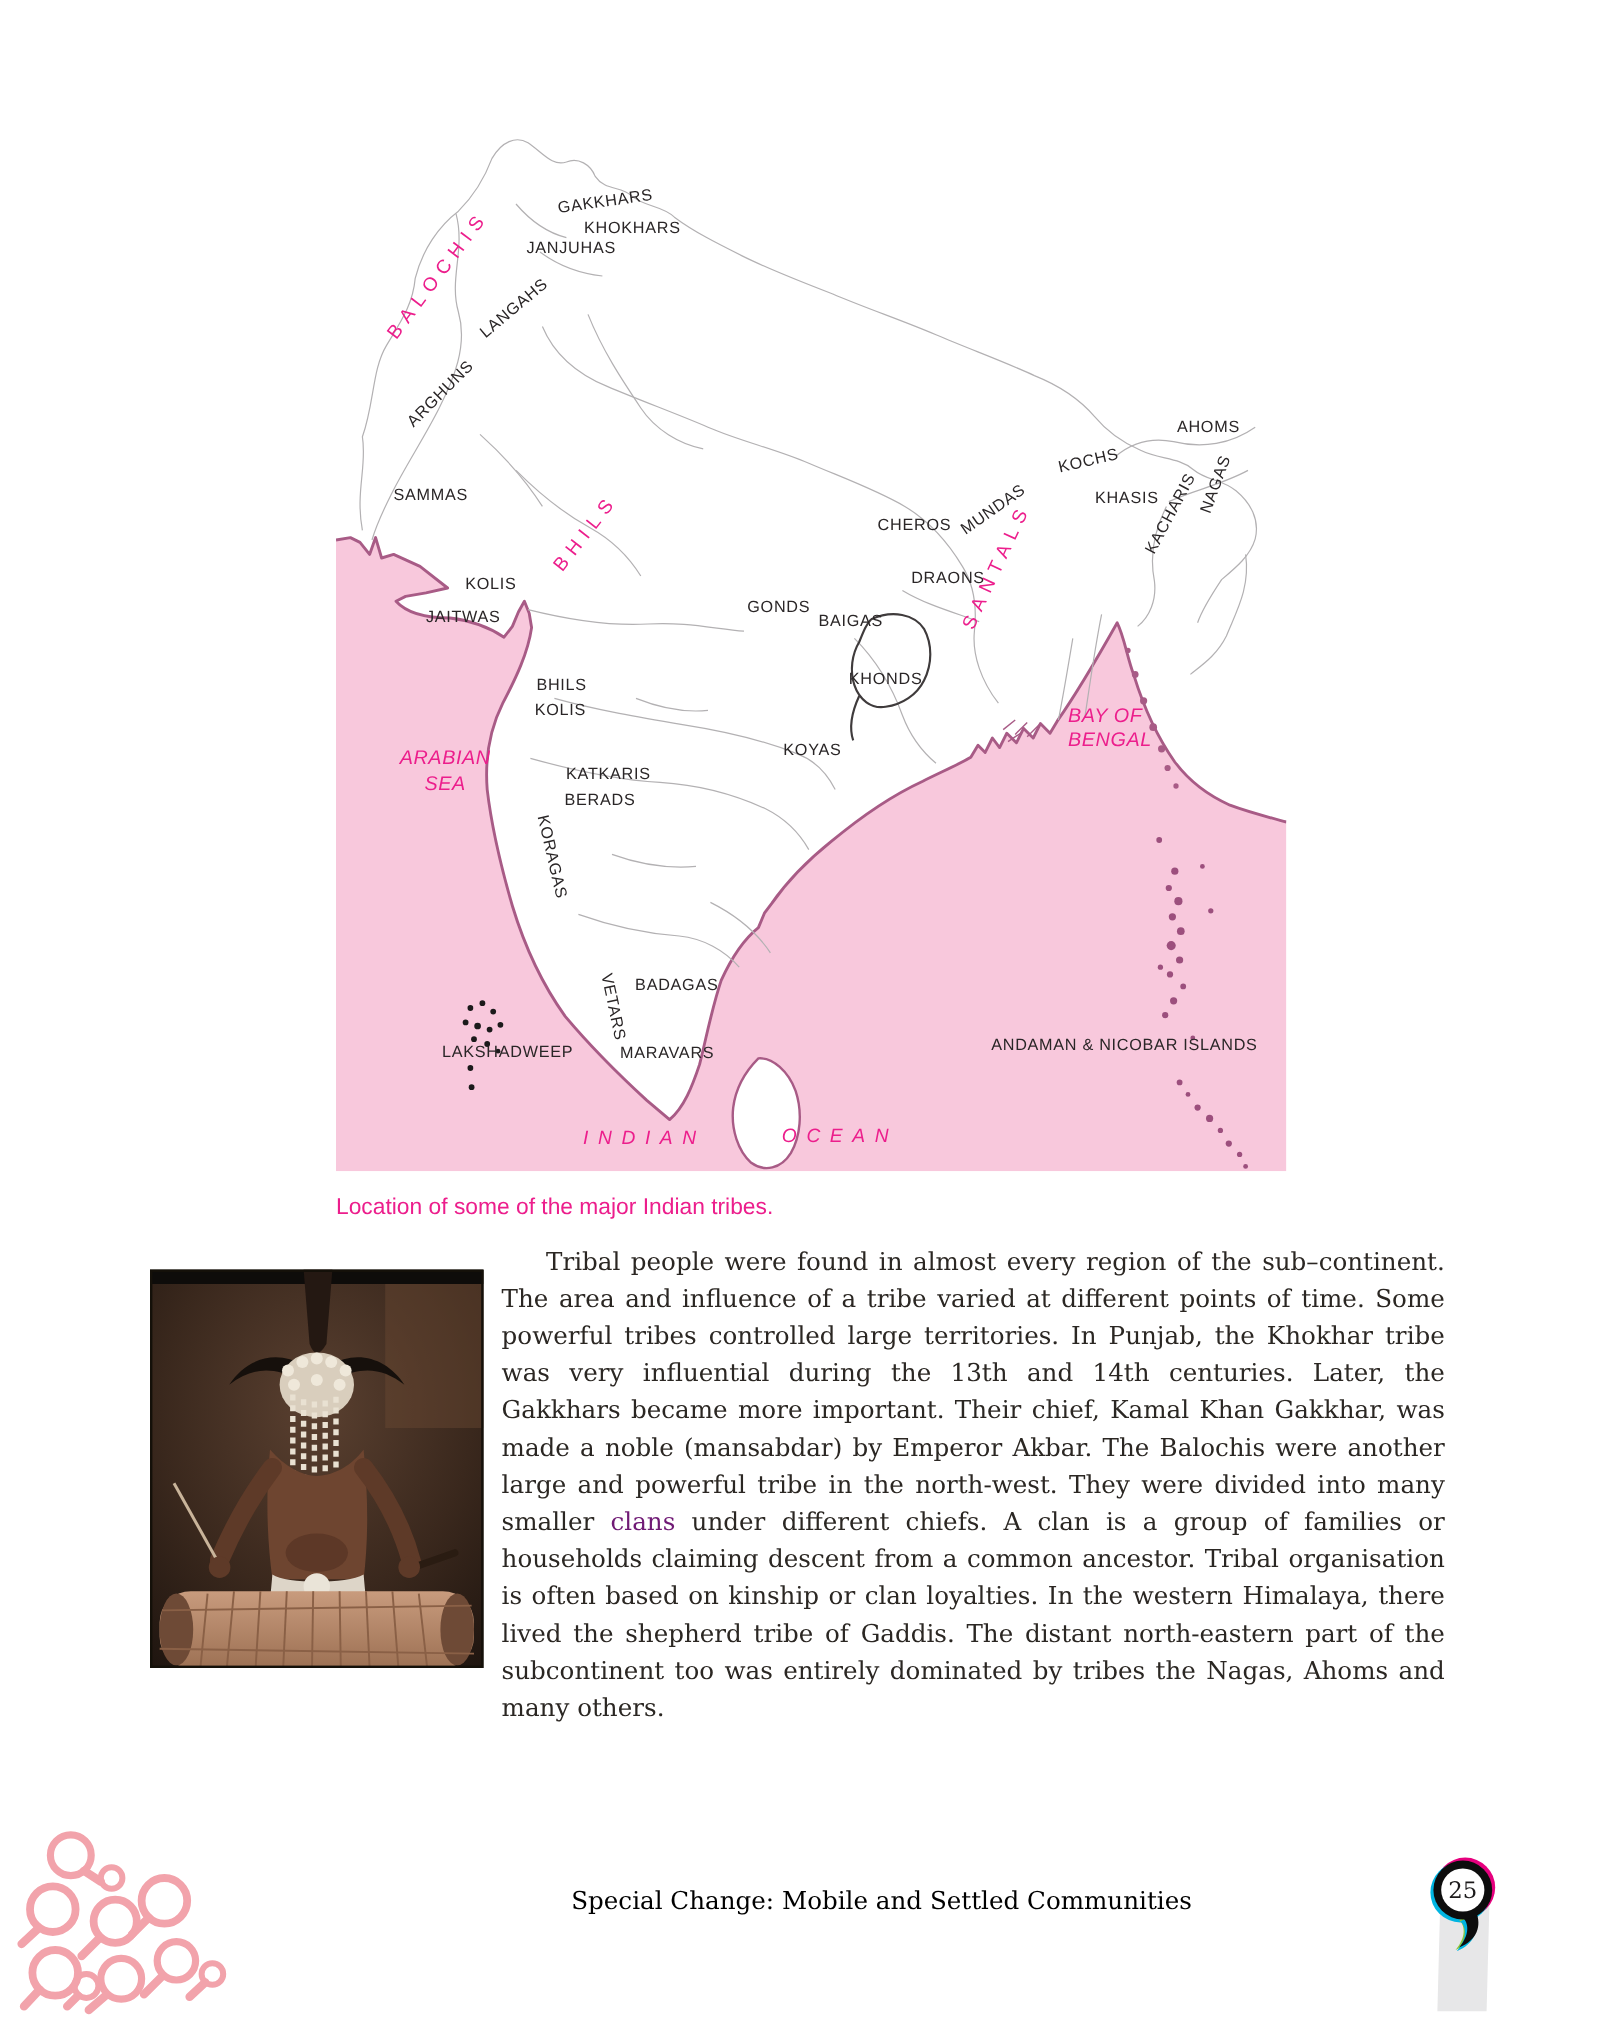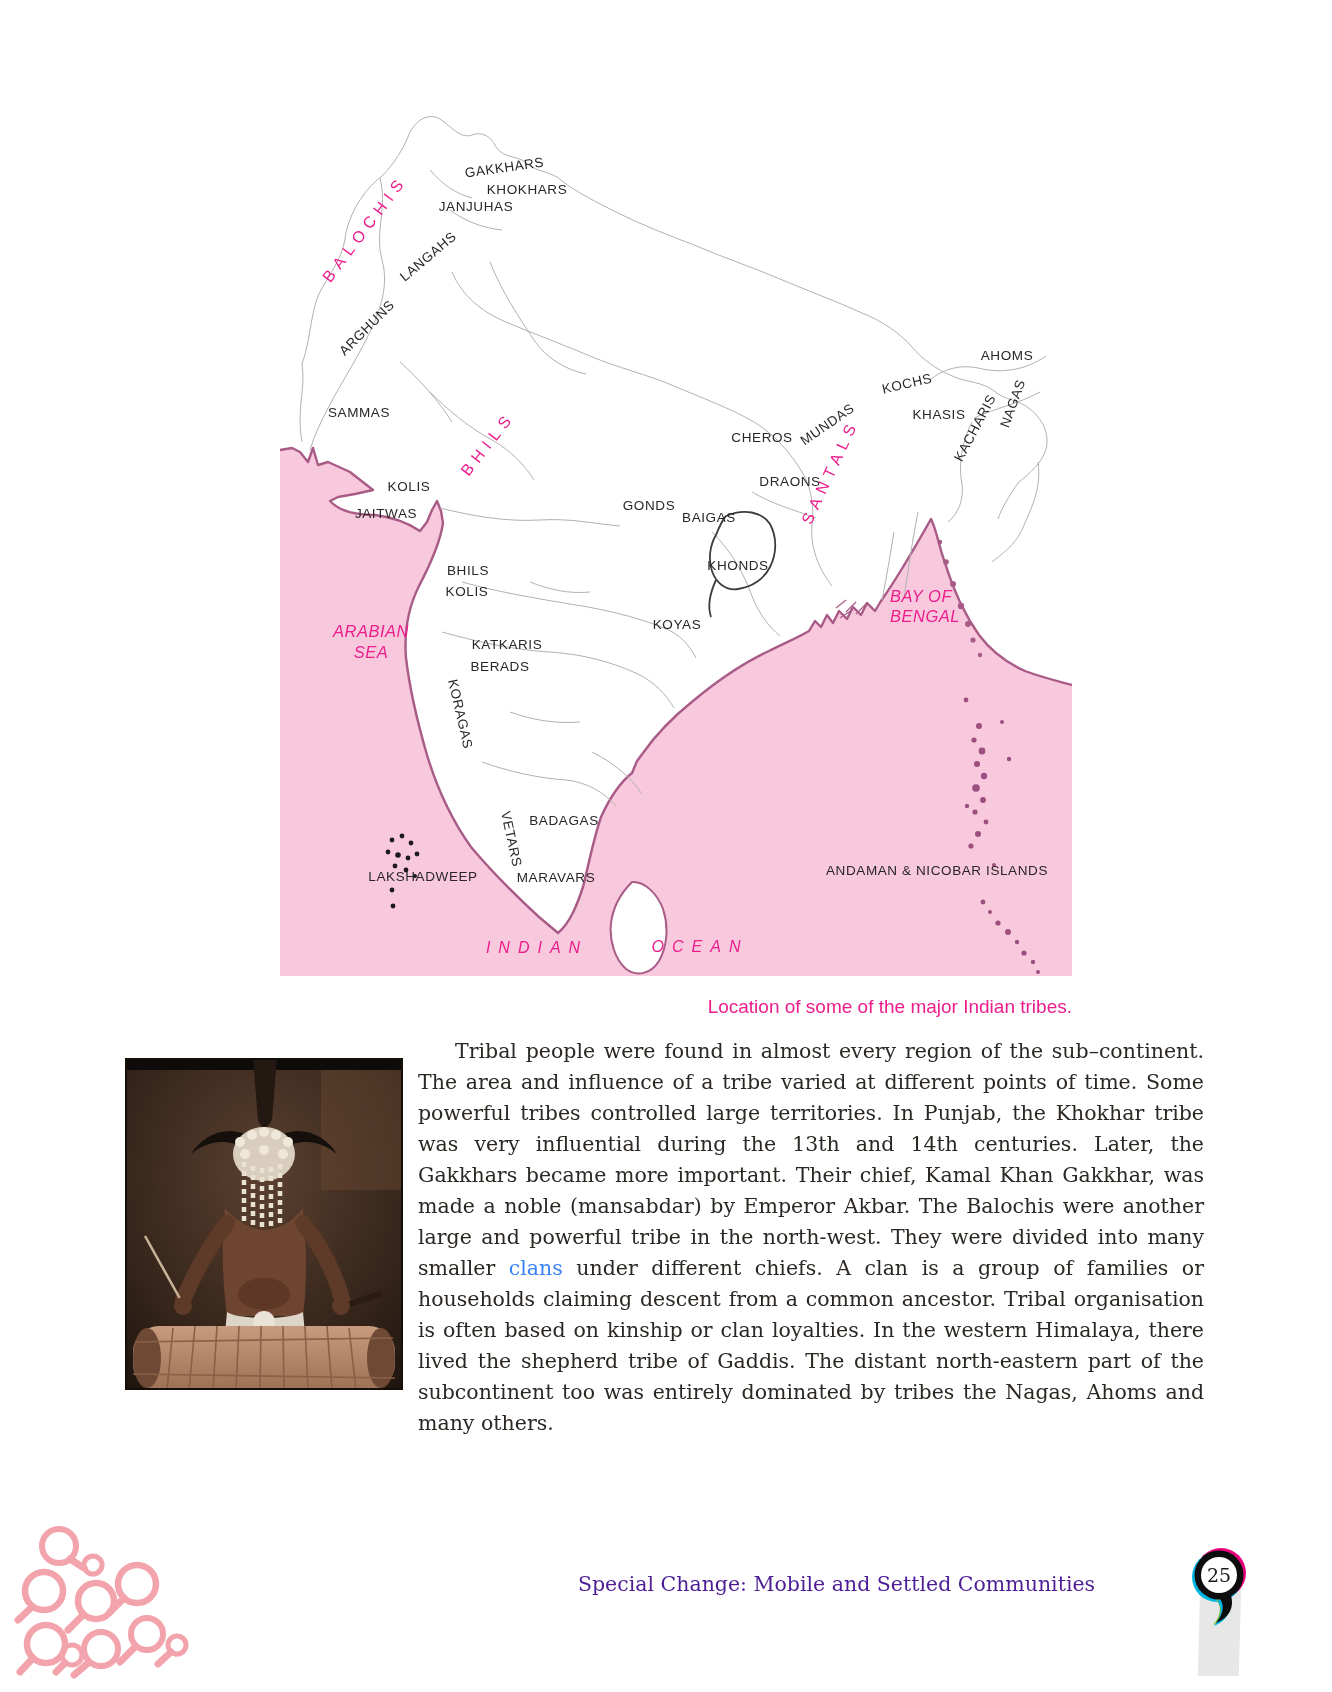--- a/index.html
+++ b/index.html
@@ -13,36 +13,36 @@
   .ml-pink{font-family:"Liberation Sans",sans-serif;font-size:16px;fill:#ec1e8c;
            letter-spacing:6px;text-anchor:middle;}
   .ml-sea{font-family:"Liberation Sans",sans-serif;font-style:italic;font-size:16.5px;
           fill:#ec1e8c;letter-spacing:.5px;text-anchor:middle;}
   .ml-seaStart{font-family:"Liberation Sans",sans-serif;font-style:italic;font-size:16.5px;
           fill:#ec1e8c;letter-spacing:.5px;text-anchor:start;}
   .ml-seaSp{font-family:"Liberation Sans",sans-serif;font-style:italic;font-size:16px;
           fill:#ec1e8c;letter-spacing:8px;text-anchor:middle;}
 
   
-  #map-caption{position:absolute;left:280px;top:996px;width:792px;text-align:right;
+  #map-caption{position:absolute;left:280px;top:996px;width:792px;text-align:left;
                font-size:19px;color:#ec1e8c;}
 
   
   #article{position:absolute;left:418px;top:1036px;width:786px;
            font-family:"DejaVu Serif","Liberation Serif",serif;font-size:20.5px;
            line-height:31px;color:#2b2723;text-align:justify;}
   #article p{margin:0;text-indent:37px;}
-  .link{color:#3b82f6;}
+  .link{color:#701a75;}
 
   
   #photo{position:absolute;left:125px;top:1058px;width:278px;height:332px;}
 
   
-  #footer-title{position:absolute;top:1572px;left:500px;width:673px;text-align:center;
-          font-family:"DejaVu Serif","Liberation Serif",serif;font-size:20.5px;color:#4c1d95;}
+  #footer-title{position:absolute;top:1572px;left:476px;width:673px;text-align:left;
+          font-family:"DejaVu Serif","Liberation Serif",serif;font-size:20.5px;color:#000000;}
   #side-bar{position:absolute;left:1199px;top:1586px;width:41px;height:90px;
             background:#e7e7e8;transform:skewX(-1.5deg);}
   #page-badge{position:absolute;left:1189px;top:1543px;width:62px;height:100px;}
 
   
   #decor{position:absolute;left:0;top:1520px;width:200px;height:172px;}
 </style>
 </head>
 <body>
 

